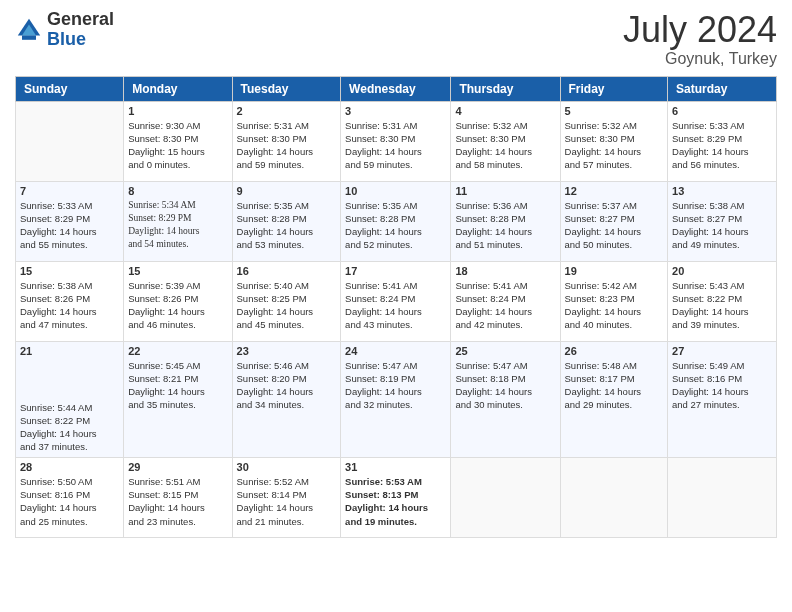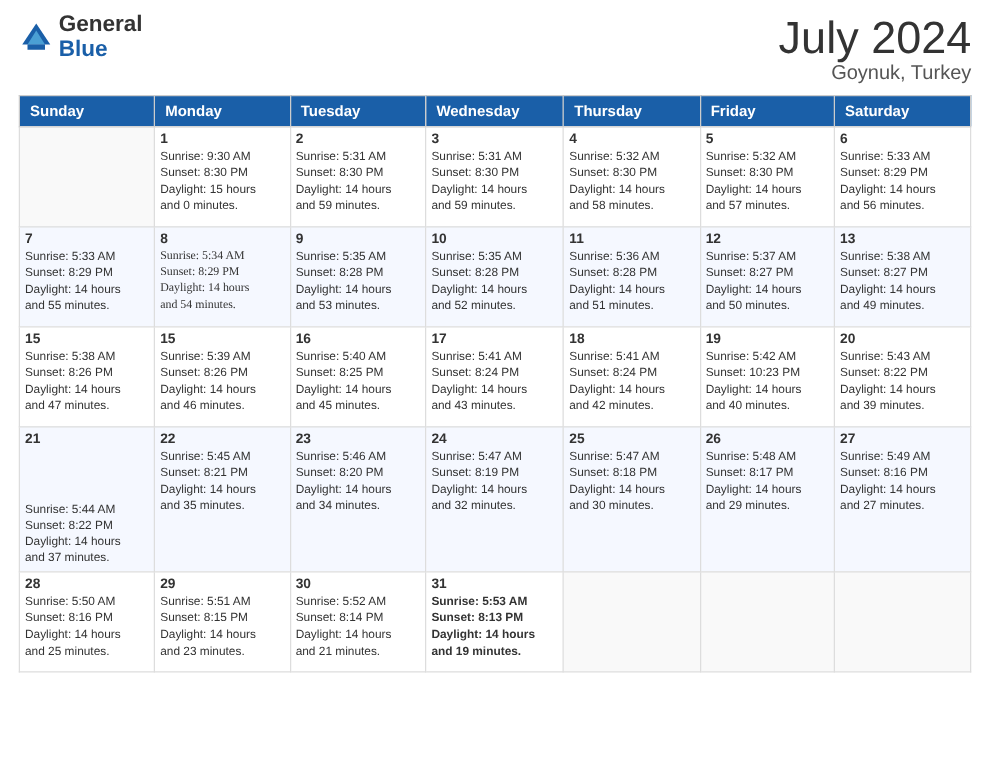--- a/index.html
+++ b/index.html
@@ -265,21 +265,21 @@
           <td>
             <span class="day-num">18</span>
             <div class="day-info" style="white-space: pre-line;">Sunrise: 5:41 AM
 Sunset: 8:24 PM
 Daylight: 14 hours
 and 42 minutes.</div>
           </td>
           <td>
             <span class="day-num">19</span>
             <div class="day-info" style="white-space: pre-line;">Sunrise: 5:42 AM
-Sunset: 10:23 PM
+Sunset: 8:23 PM
 Daylight: 14 hours
 and 40 minutes.</div>
           </td>
           <td>
             <span class="day-num">20</span>
             <div class="day-info" style="white-space: pre-line;">Sunrise: 5:43 AM
 Sunset: 8:22 PM
 Daylight: 14 hours
 and 39 minutes.</div>
           </td>

